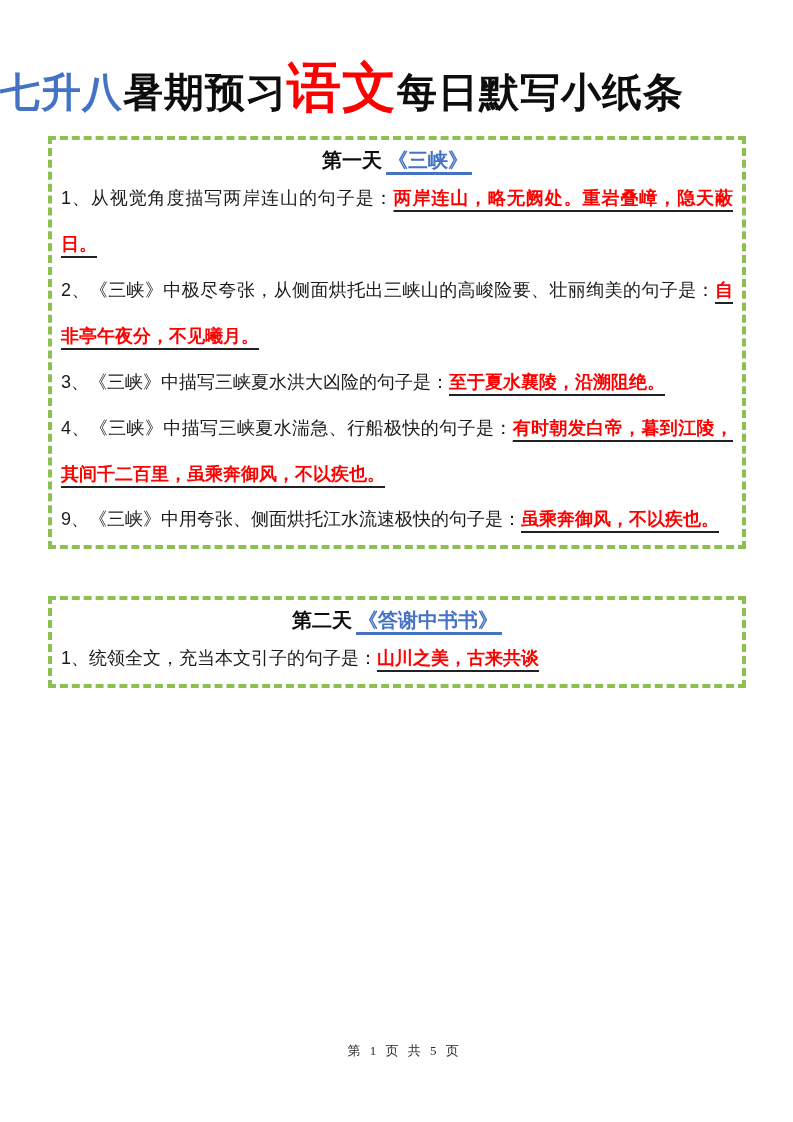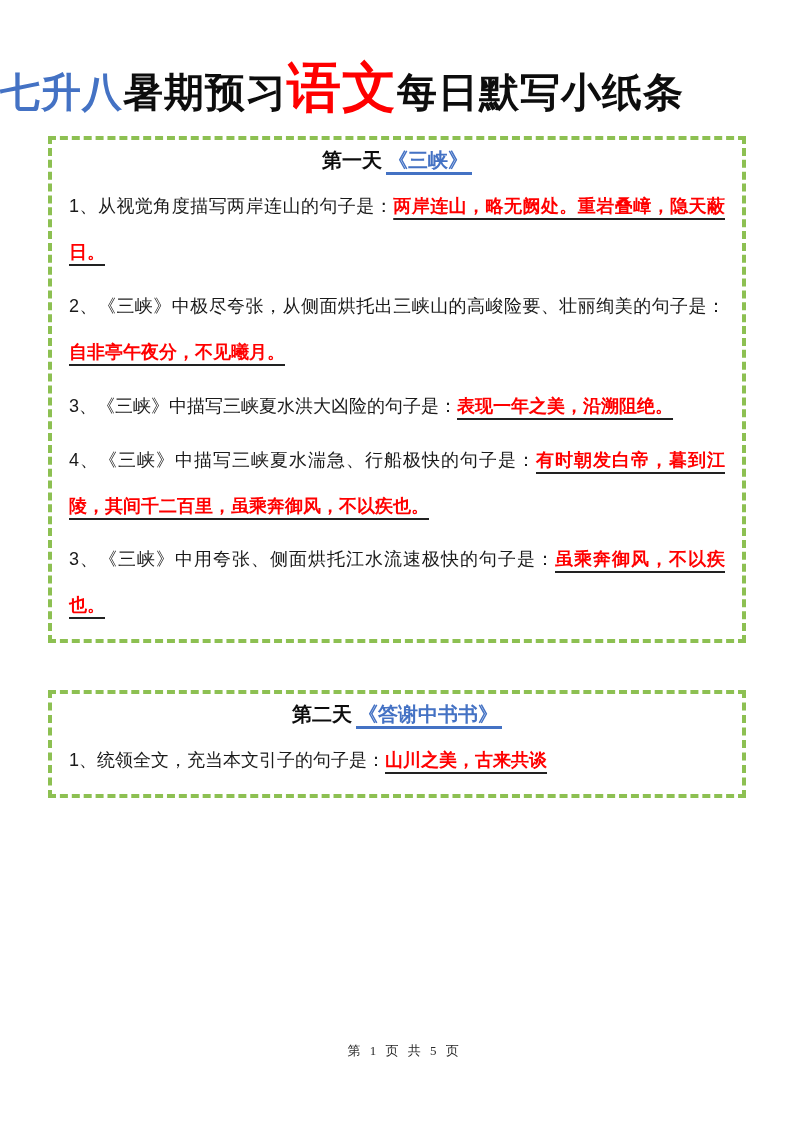--- a/index.html
+++ b/index.html
@@ -49,21 +49,21 @@
     color: #0d0d0d;
   }
   h2.sec-head .book {
     color: #4472C4;
     border-bottom: 3px solid #4472C4;
     padding: 0 4px 1px 2px;
     margin-left: 4px;
   }
 
   .items p.item {
-    margin: 8px;
+    margin: 0;
     font-size: 18px;
     line-height: 2.55;
     color: #1a1a1a;
     text-align: justify;
   }
   .items p.item .a {
     color: #FF0000;
     font-weight: 700;
     text-decoration: underline;
     text-decoration-color: #222222;
@@ -90,23 +90,23 @@
 
 <div class="page">
 
   <h1 class="title"><span class="t-blue">七升八</span><span class="t-black">暑期预习</span><span class="t-red">语文</span><span class="t-black">每日默写小纸条</span></h1>
 
   <section class="box first">
     <h2 class="sec-head"><span class="day">第一天</span><span class="book">《三峡》</span></h2>
     <div class="items">
         <p class="item"><span class="q">1、从视觉角度描写两岸连山的句子是：</span><span class="a">两岸连山，略无阙处。重岩叠嶂，隐天蔽日。</span></p>
         <p class="item"><span class="q">2、《三峡》中极尽夸张，从侧面烘托出三峡山的高峻险要、壮丽绚美的句子是：</span><span class="a">自非亭午夜分，不见曦月。</span></p>
-        <p class="item"><span class="q">3、《三峡》中描写三峡夏水洪大凶险的句子是：</span><span class="a">表现一年之美，沿溯阻绝。</span></p>
+        <p class="item"><span class="q">3、《三峡》中描写三峡夏水洪大凶险的句子是：</span><span class="a">至于夏水襄陵，沿溯阻绝。</span></p>
         <p class="item"><span class="q">4、《三峡》中描写三峡夏水湍急、行船极快的句子是：</span><span class="a">有时朝发白帝，暮到江陵，其间千二百里，虽乘奔御风，不以疾也。</span></p>
-        <p class="item"><span class="q">3、《三峡》中用夸张、侧面烘托江水流速极快的句子是：</span><span class="a">虽乘奔御风，不以疾也。</span></p>
+        <p class="item"><span class="q">9、《三峡》中用夸张、侧面烘托江水流速极快的句子是：</span><span class="a">虽乘奔御风，不以疾也。</span></p>
       </div>
   </section>
 
   <section class="box second">
     <h2 class="sec-head"><span class="day">第二天</span><span class="book">《答谢中书书》</span></h2>
     <div class="items">
         <p class="item"><span class="q">1、统领全文，充当本文引子的句子是：</span><span class="a">山川之美，古来共谈</span></p>
       </div>
   </section>
 

